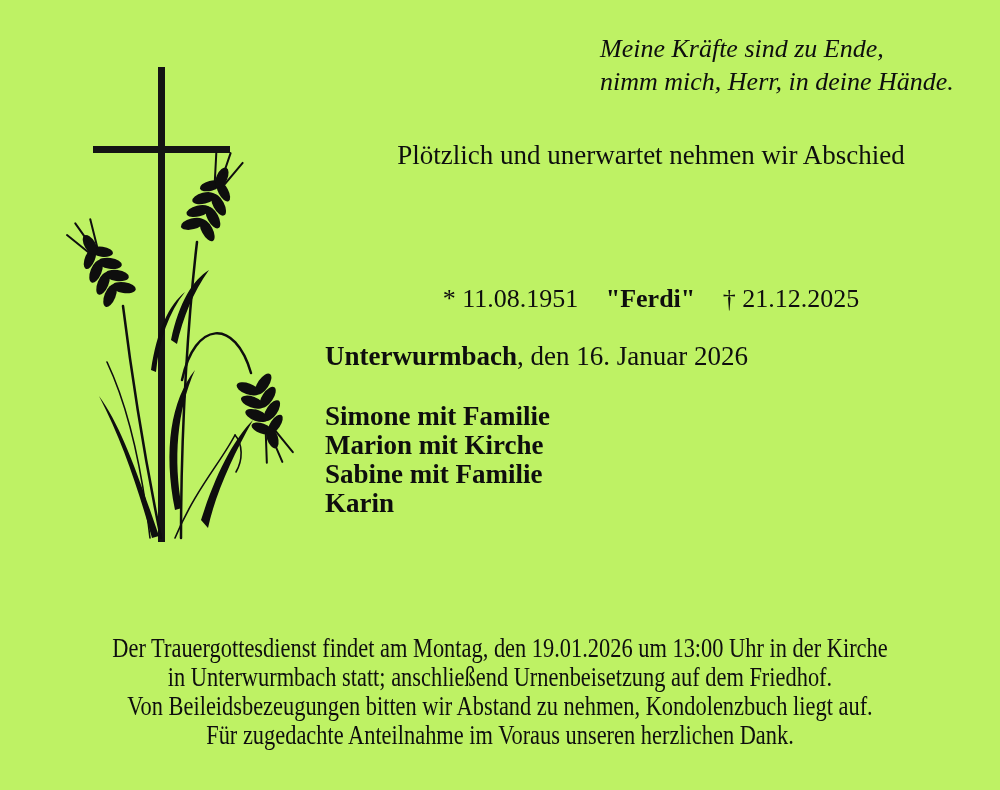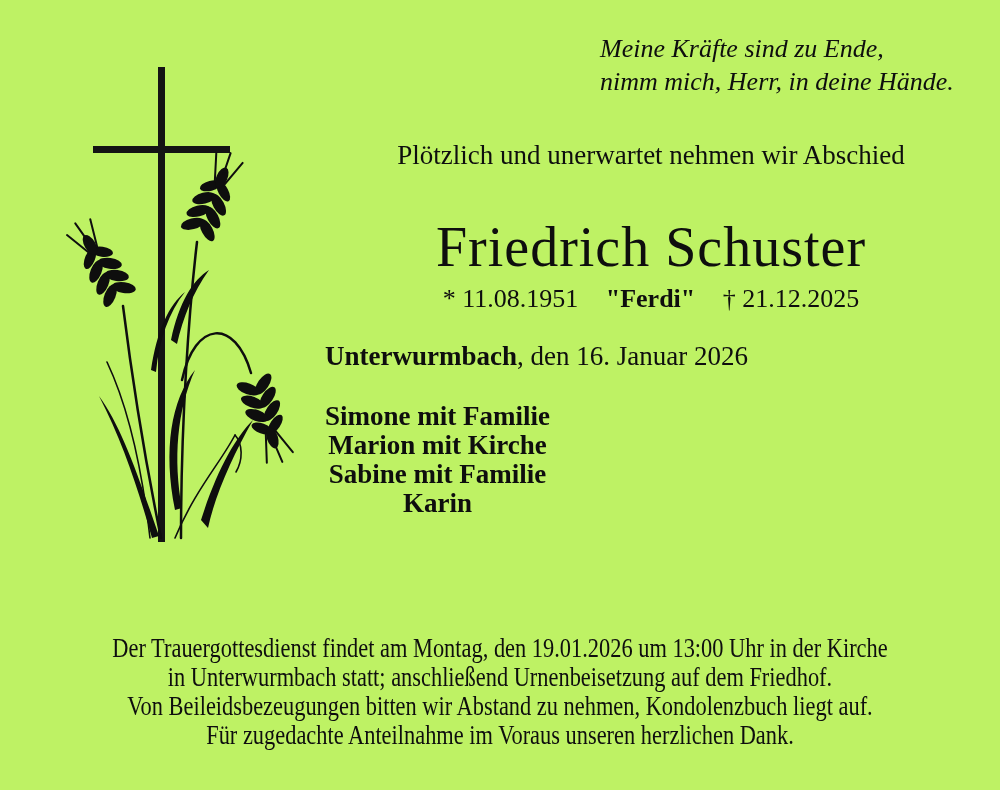--- a/index.html
+++ b/index.html
@@ -36,21 +36,21 @@
   .vitals .nickname{font-weight:bold;margin:0 21px;}
   .dateline{
     position:absolute;left:325px;top:341px;
     font-size:27px;line-height:30px;white-space:nowrap;font-family:Liberation Serif, serif;
   }
   .dateline .place{font-weight:bold;}
   .mourning{
     position:absolute;left:325px;top:402px;
     font-size:27px;line-height:29px;white-space:nowrap;
   }
-  .mourning .mourner{font-weight:bold;text-align:center;}
+  .mourning .mourner{font-weight:bold;}
   .service{
     position:absolute;left:-90px;top:633px;width:1180px;
     text-align:center;font-size:28px;line-height:29px;white-space:nowrap;
     transform:scaleX(0.80);transform-origin:50% 0;
   }
 </style>
 </head>
 <body>
 
 <div class="notice">
@@ -102,21 +102,20 @@
 
   <div class="epigraph">
     <div>Meine Kräfte sind zu Ende,</div>
     <div>nimm mich, Herr, in deine Hände.</div>
   </div>
 
   <div class="intro">
     <div>Plötzlich und unerwartet nehmen wir Abschied</div>
   </div>
 
-  <div class="name">Friedrich Schuster</div>
 
   <div class="vitals">
     <span>*</span>
     <span>11.08.1951</span>
     <span class="nickname">"Ferdi"</span>
     <span>†</span>
     <span>21.12.2025</span>
   </div>
 
   <div class="dateline">

